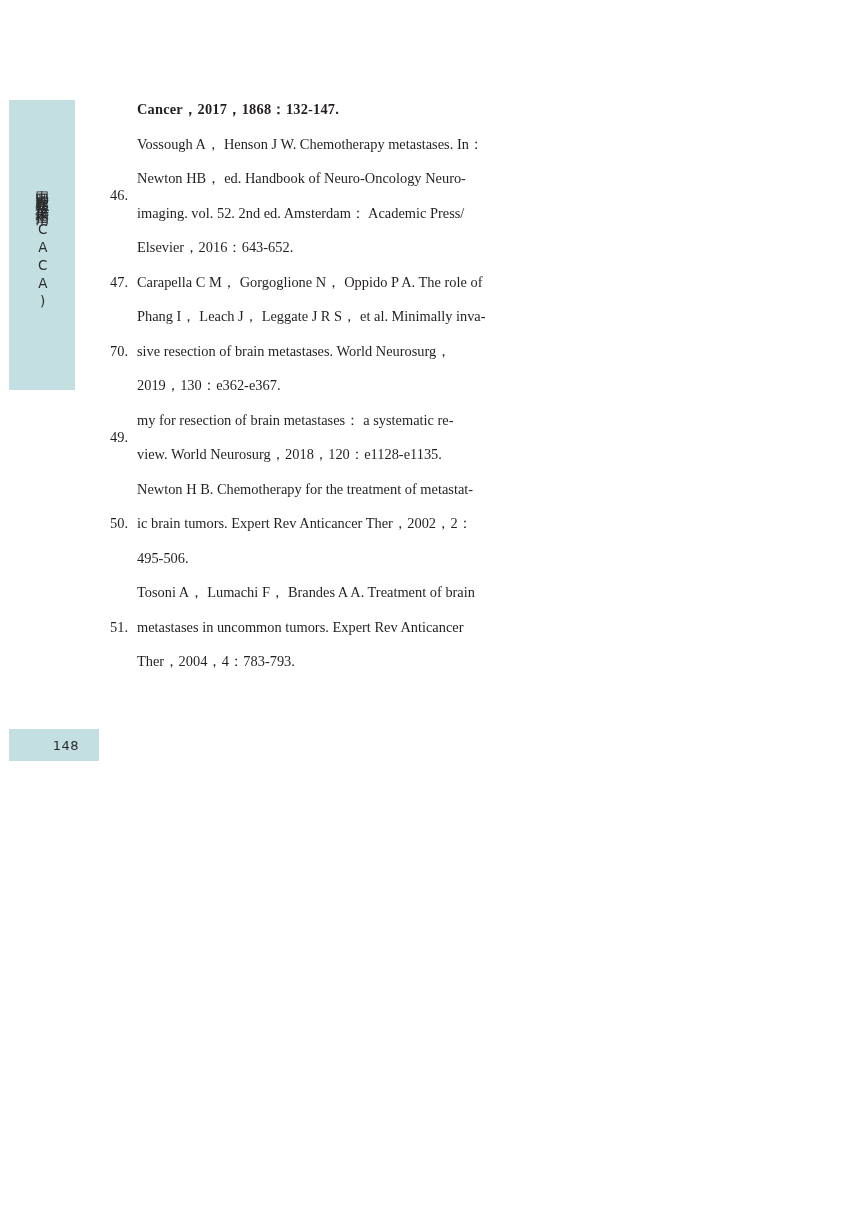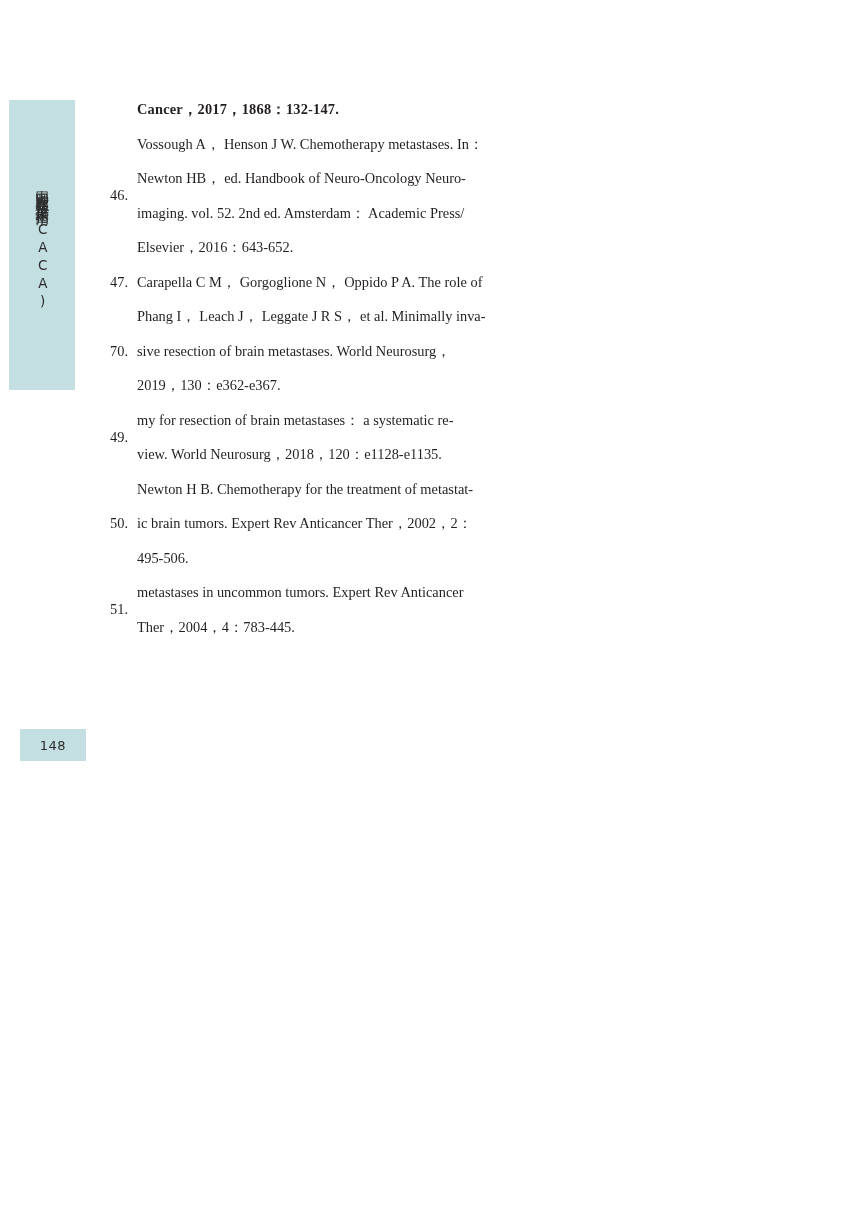--- a/index.html
+++ b/index.html
@@ -35,28 +35,29 @@
     font-size: 13.5px;
     letter-spacing: 2px;
     line-height: 1.15;
     color: #2b2b2b;
     white-space: nowrap;
   }
 
   
   .page-num-block {
     position: absolute;
-    left: 20px;
+    left: 9px;
     top: 729px;
     width: 66px;
     height: 32px;
     background: #c3dfe1;
     display: flex;
     align-items: center;
     justify-content: center;
+    padding-left: 24px;
   }
   .page-num {
     font-family: "DejaVu Sans", sans-serif;
     font-size: 13px;
     color: #2b2b2b;
     letter-spacing: 0.5px;
   }
 
   
   .ref-column {
@@ -143,18 +144,19 @@
         <span class="ref-num">50.</span>
         <span class="ref-body">
           <span class="ln">Newton H B. Chemotherapy for the treatment of metastat-</span>
           <span class="ln">ic brain tumors. Expert Rev Anticancer Ther，2002，2：</span>
           <span class="ln">495-506.</span>
         </span>
       </div>
       <div class="ref-item">
         <span class="ref-num">51.</span>
         <span class="ref-body">
+          <span class="ln">Tosoni A， Lumachi F， Brandes A A. Treatment of brain</span>
           <span class="ln">metastases in uncommon tumors. Expert Rev Anticancer</span>
-          <span class="ln">Ther，2004，4：783-445.</span>
+          <span class="ln">Ther，2004，4：783-793.</span>
         </span>
       </div>
     </div>
 </div>
 
 </body></html>

